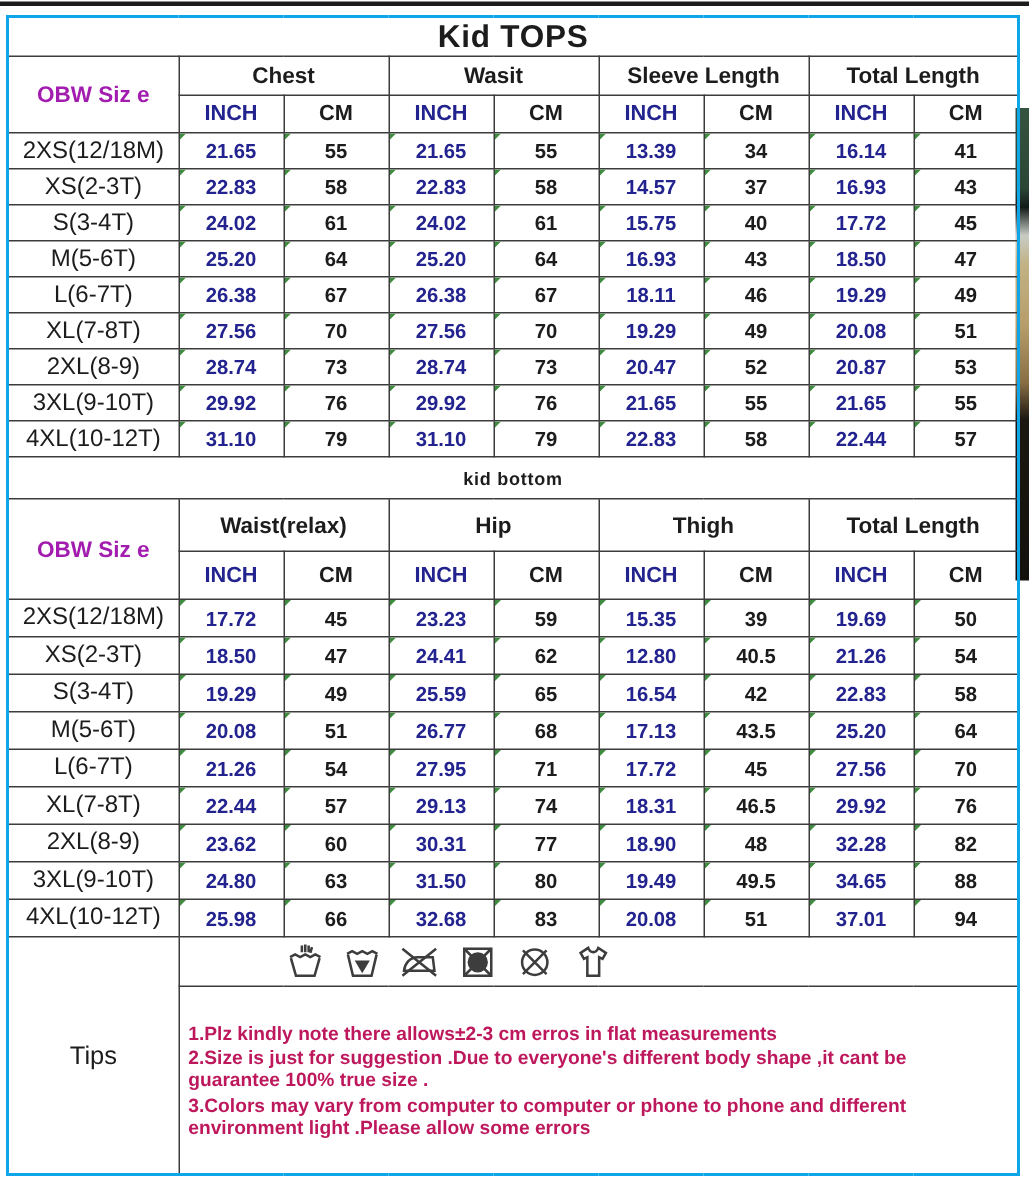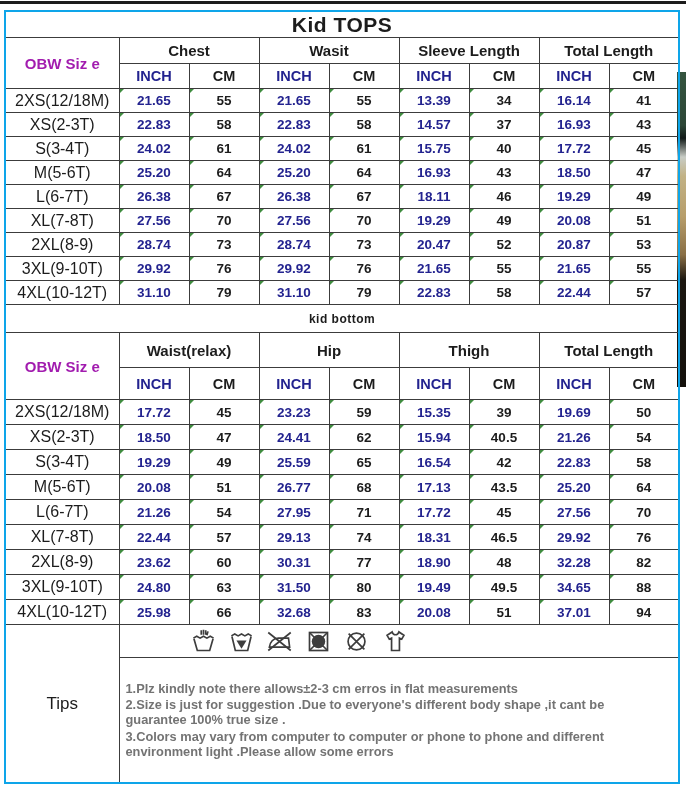--- a/index.html
+++ b/index.html
@@ -58,21 +58,21 @@
   tr.icons-row td.icons-cell {
     height: 32px; text-align: left; padding-left: 70px;
   }
   .cicon { display: inline-block; width: 27px; height: 27px; margin-right: 7px; vertical-align: middle; }
   .cicon svg { width: 100%; height: 100%; }
   tr.text-row td.tips-text {
     height: 116px;
     text-align: left; white-space: normal;
     padding: 4px 14px 4px 6px;
     font-size: 12.8px; font-weight: bold; line-height: 1.2;
-    color: #737373;
+    color: #be185d;
   }
   .tips-text div { margin: 1px 0; }
 </style>
 </head>
 <body>
 
 <div class="top-line"></div>
 <div class="photo-strip"></div>
 
 <table class="chart">
@@ -247,21 +247,21 @@
         <td class="val cm">39</td>
         <td class="val inch">19.69</td>
         <td class="val cm">50</td>
       </tr>
       <tr>
         <td class="size-cell">XS(2-3T)</td>
         <td class="val inch">18.50</td>
         <td class="val cm">47</td>
         <td class="val inch">24.41</td>
         <td class="val cm">62</td>
-        <td class="val inch">15.94</td>
+        <td class="val inch">12.80</td>
         <td class="val cm">40.5</td>
         <td class="val inch">21.26</td>
         <td class="val cm">54</td>
       </tr>
       <tr>
         <td class="size-cell">S(3-4T)</td>
         <td class="val inch">19.29</td>
         <td class="val cm">49</td>
         <td class="val inch">25.59</td>
         <td class="val cm">65</td>

